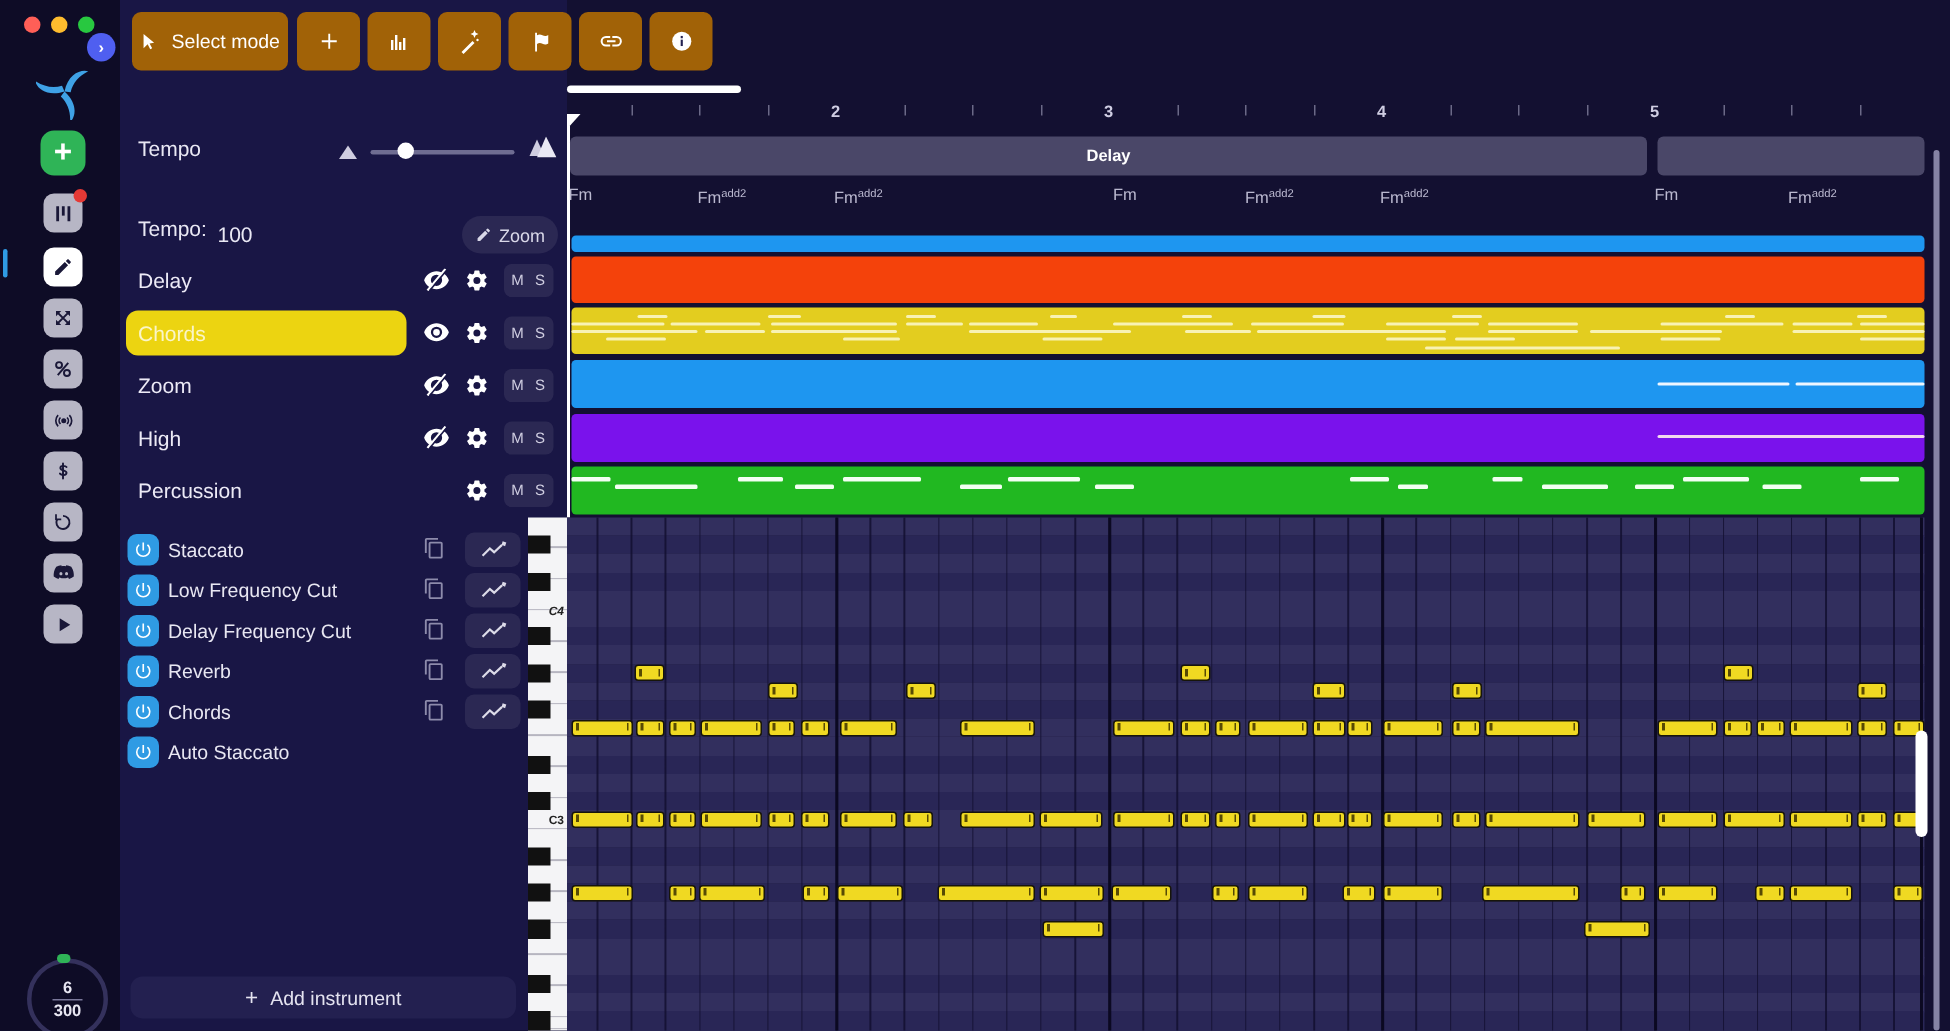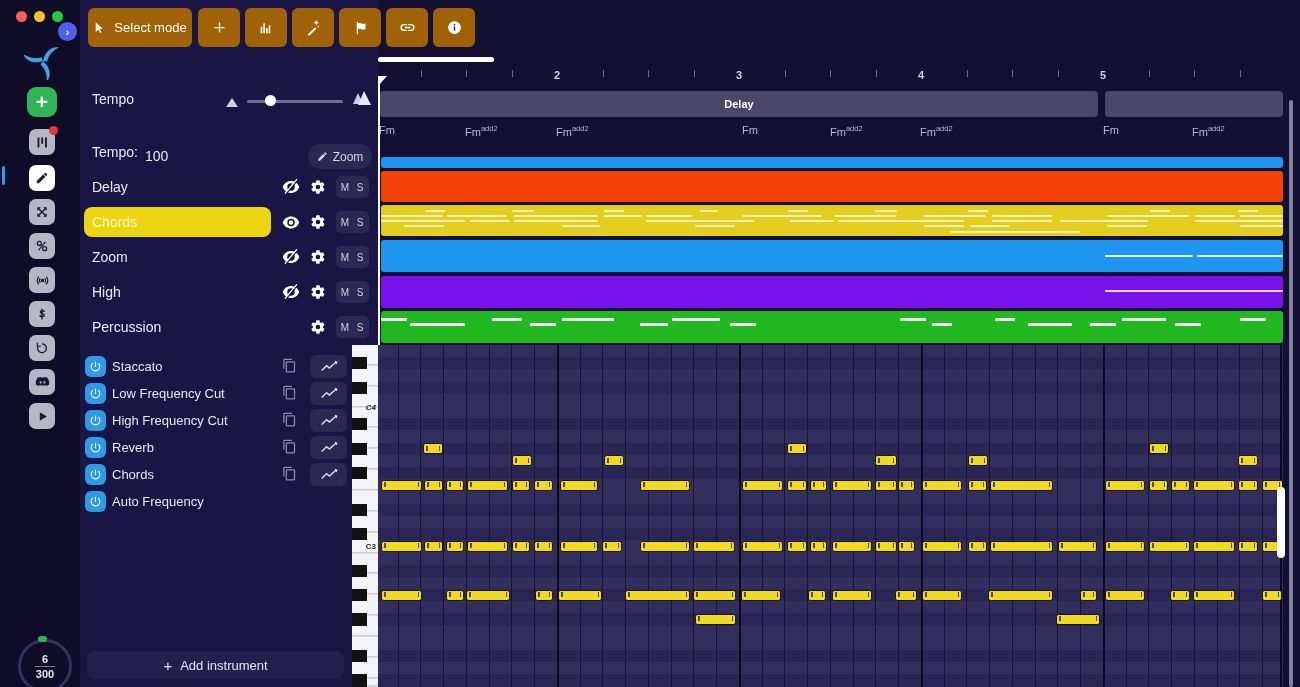--- a/index.html
+++ b/index.html
@@ -310,21 +310,21 @@
             <path fill="#dcdbe8" d="M18.5 1l3 1-1 3.2-2.8-1.3z"></path>
           </svg>
         </div>
       </div>
       <div class="trk-row" style="top: 408px; height: 25px;">
         <div class="fx-power">
           <svg width="13" height="13" viewBox="0 0 24 24">
             <path fill="#fff" d="M13 3h-2v10h2V3zm4.83 2.17l-1.42 1.42A6.92 6.92 0 0119 12a7 7 0 11-14 0c0-2.05.88-3.9 2.58-5.42L6.17 5.17A8.93 8.93 0 003 12a9 9 0 1018 0c0-2.74-1.23-5.18-3.17-6.83z"></path>
           </svg>
         </div>
-                <div class="fx-label">High Frequency Cut</div>
+                <div class="fx-label">Delay Frequency Cut</div>
         <div class="abs" style="left:202px;top:4px;"><svg width="15" height="15" viewBox="0 0 24 24">
             <path fill="#8d8bab" d="M16 1H4a2 2 0 00-2 2v14h2V3h12V1zm3 4H8a2 2 0 00-2 2v14a2 2 0 002 2h11a2 2 0 002-2V7a2 2 0 00-2-2zm0 16H8V7h11v14z"></path>
           </svg></div>
         <div class="fx-curve">
           <svg width="18" height="13" viewBox="0 0 22 16">
             <path fill="none" stroke="#dcdbe8" stroke-width="1.8" d="M2 13l6-6 3.5 3L18 4"></path>
             <path fill="#dcdbe8" d="M18.5 1l3 1-1 3.2-2.8-1.3z"></path>
           </svg>
         </div>
       </div>
@@ -361,21 +361,21 @@
             <path fill="#dcdbe8" d="M18.5 1l3 1-1 3.2-2.8-1.3z"></path>
           </svg>
         </div>
       </div>
       <div class="trk-row" style="top: 488.5px; height: 25px;">
         <div class="fx-power">
           <svg width="13" height="13" viewBox="0 0 24 24">
             <path fill="#fff" d="M13 3h-2v10h2V3zm4.83 2.17l-1.42 1.42A6.92 6.92 0 0119 12a7 7 0 11-14 0c0-2.05.88-3.9 2.58-5.42L6.17 5.17A8.93 8.93 0 003 12a9 9 0 1018 0c0-2.74-1.23-5.18-3.17-6.83z"></path>
           </svg>
         </div>
-                <div class="fx-label">Auto Frequency</div>
+                <div class="fx-label">Auto Staccato</div>
       </div>
     </div>
 
   <div id="add-instr" class="abs">
     <span style="font-size:15px;">+</span>
     <span>Add instrument</span>
   </div>
 
   <div class="tb-btn" style="left:88px;width:104px;">
     <svg width="13" height="14" viewBox="0 0 24 24">

